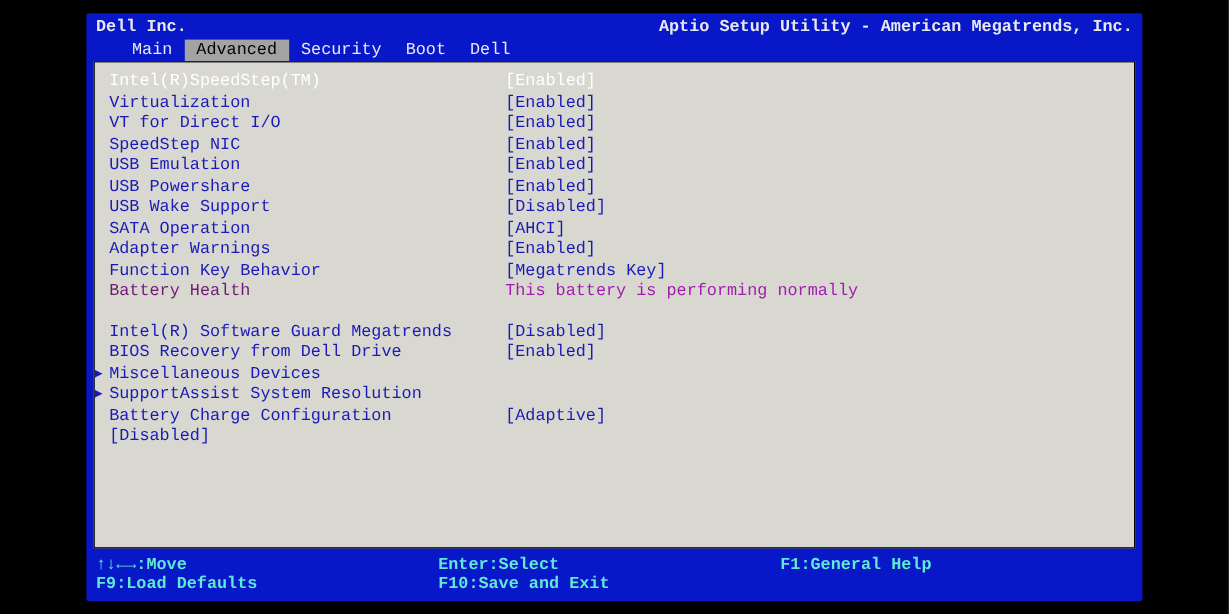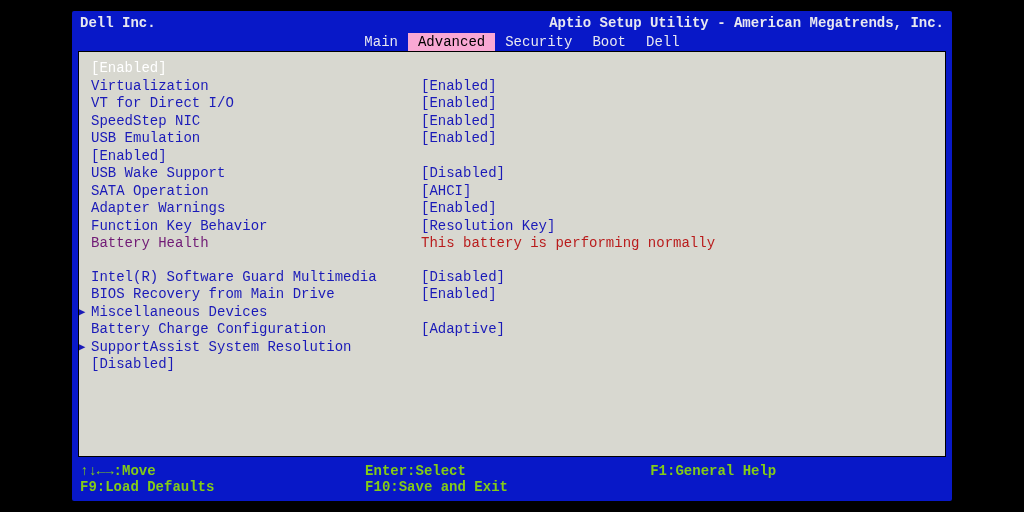--- a/index.html
+++ b/index.html
@@ -28,28 +28,27 @@
     justify-content: space-between;
     padding: 4px 8px 0 8px;
     color: #e8e8f0;
     font-weight: bold;
   }
   .tabs {
     display: flex;
     gap: 0;
     padding: 2px 8px 0 28px;
     color: #e8e8f0;
-    justify-content: center;
   }
   .tab {
     padding: 1px 10px;
     cursor: pointer;
   }
   .tab.active {
-    background: #f9a8d4;
+    background: #a3a3a3;
     color: #000;
   }
   .panel {
     flex: 1;
     margin: 0 6px 4px 6px;
     background: #d8d8d0;
     color: #1a1ab8;
     border: 1px solid #000;
     padding: 8px 12px;
     overflow: hidden;
@@ -60,32 +59,32 @@
   }
   .row .label {
     width: 330px;
     white-space: pre;
   }
   .row .value {
     white-space: pre;
   }
   .row.selected .label,
   .row.selected .value { color: #fff; }
-  .row.plain .value { color: #b91c1c; text-align: right; }
+  .row.plain .value { color: #a21caf; text-align: right; }
   .row.plain .label { color: #701a75; }
   .arrow {
     display: inline-block;
     width: 14px;
     margin-left: -14px;
     color: #1a1ab8;
   }
   .spacer { height: 16px; }
   .footer {
     padding: 2px 8px 6px 8px;
-    color: #84cc16;
+    color: #5eead4;
     font-weight: bold;
   }
   .footer-row {
     display: flex;
   }
   .footer-cell {
     width: 33%;
     white-space: pre;
   }
 </style>
@@ -103,83 +102,85 @@
     <div class="tab">Main</div>
     <div class="tab active">Advanced</div>
     <div class="tab">Security</div>
     <div class="tab">Boot</div>
     <div class="tab">Dell</div>
   </div>
 
   <div class="panel">
     <div id="group1">
         <div class="row selected">
+          <span class="label">Intel(R)SpeedStep(TM)</span>
           <span class="value">[Enabled]</span>
         </div>
         <div class="row">
           <span class="label">Virtualization</span>
           <span class="value">[Enabled]</span>
         </div>
         <div class="row">
           <span class="label">VT for Direct I/O</span>
           <span class="value">[Enabled]</span>
         </div>
         <div class="row">
           <span class="label">SpeedStep NIC</span>
           <span class="value">[Enabled]</span>
         </div>
         <div class="row">
           <span class="label">USB Emulation</span>
           <span class="value">[Enabled]</span>
         </div>
         <div class="row">
+          <span class="label">USB Powershare</span>
           <span class="value">[Enabled]</span>
         </div>
         <div class="row">
           <span class="label">USB Wake Support</span>
           <span class="value">[Disabled]</span>
         </div>
         <div class="row">
           <span class="label">SATA Operation</span>
           <span class="value">[AHCI]</span>
         </div>
         <div class="row">
           <span class="label">Adapter Warnings</span>
           <span class="value">[Enabled]</span>
         </div>
         <div class="row">
           <span class="label">Function Key Behavior</span>
-          <span class="value">[Resolution Key]</span>
+          <span class="value">[Megatrends Key]</span>
         </div>
         <div class="row plain">
           <span class="label">Battery Health</span>
           <span class="value">This battery is performing normally</span>
         </div>
       </div>
     <div class="spacer"></div>
     <div id="group2">
         <div class="row">
-          <span class="label">Intel(R) Software Guard Multimedia</span>
+          <span class="label">Intel(R) Software Guard Megatrends</span>
           <span class="value">[Disabled]</span>
         </div>
         <div class="row">
-          <span class="label">BIOS Recovery from Main Drive</span>
+          <span class="label">BIOS Recovery from Dell Drive</span>
           <span class="value">[Enabled]</span>
         </div>
         <div class="row">
           <span class="label"><span class="arrow">▶</span>Miscellaneous Devices</span>
           <span class="value"></span>
         </div>
         <div class="row">
+          <span class="label"><span class="arrow">▶</span>SupportAssist System Resolution</span>
+          <span class="value"></span>
+        </div>
+        <div class="row">
           <span class="label">Battery Charge Configuration</span>
           <span class="value">[Adaptive]</span>
-        </div>
-        <div class="row">
-          <span class="label"><span class="arrow">▶</span>SupportAssist System Resolution</span>
-          <span class="value"></span>
         </div>
         <div class="row">
           <span class="value">[Disabled]</span>
         </div>
       </div>
   </div>
 
   <div class="footer">
     <div class="footer-row">
       <span class="footer-cell">↑↓←→:Move</span>

